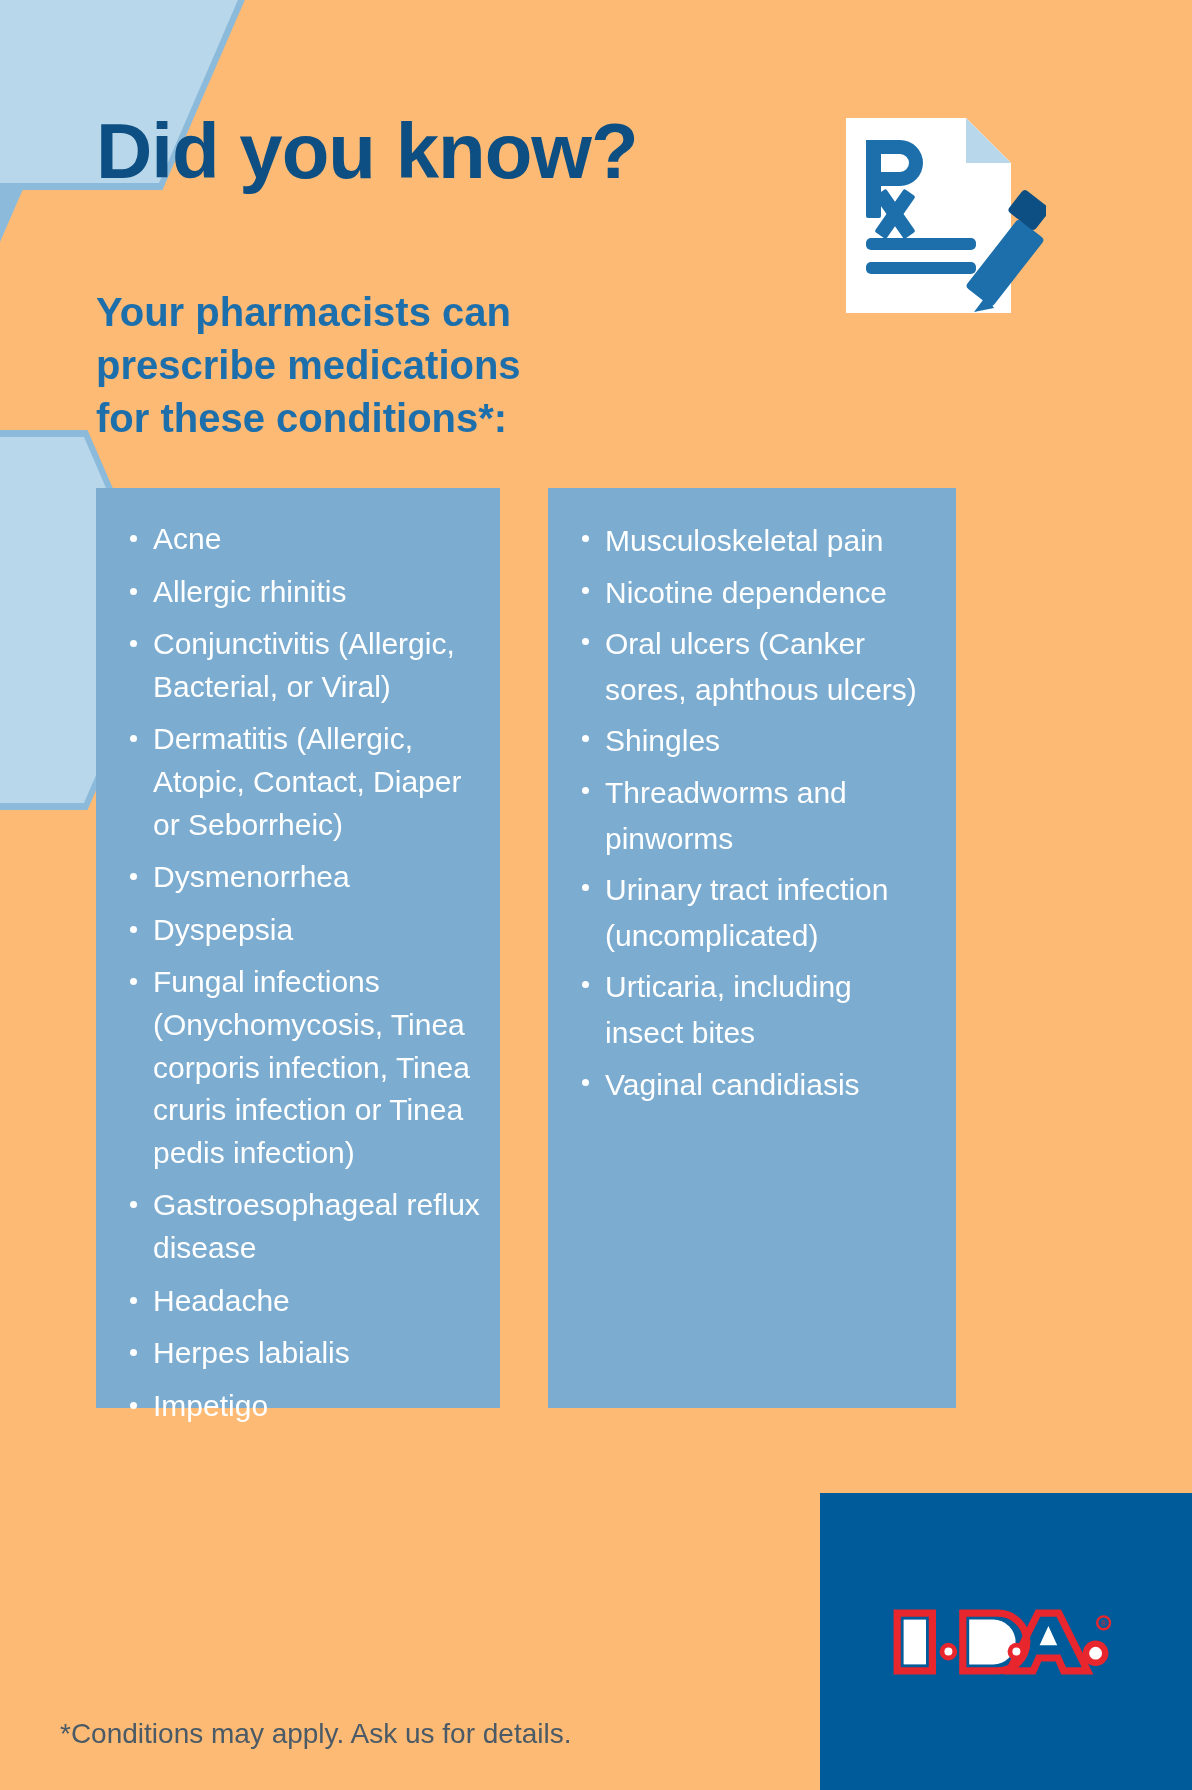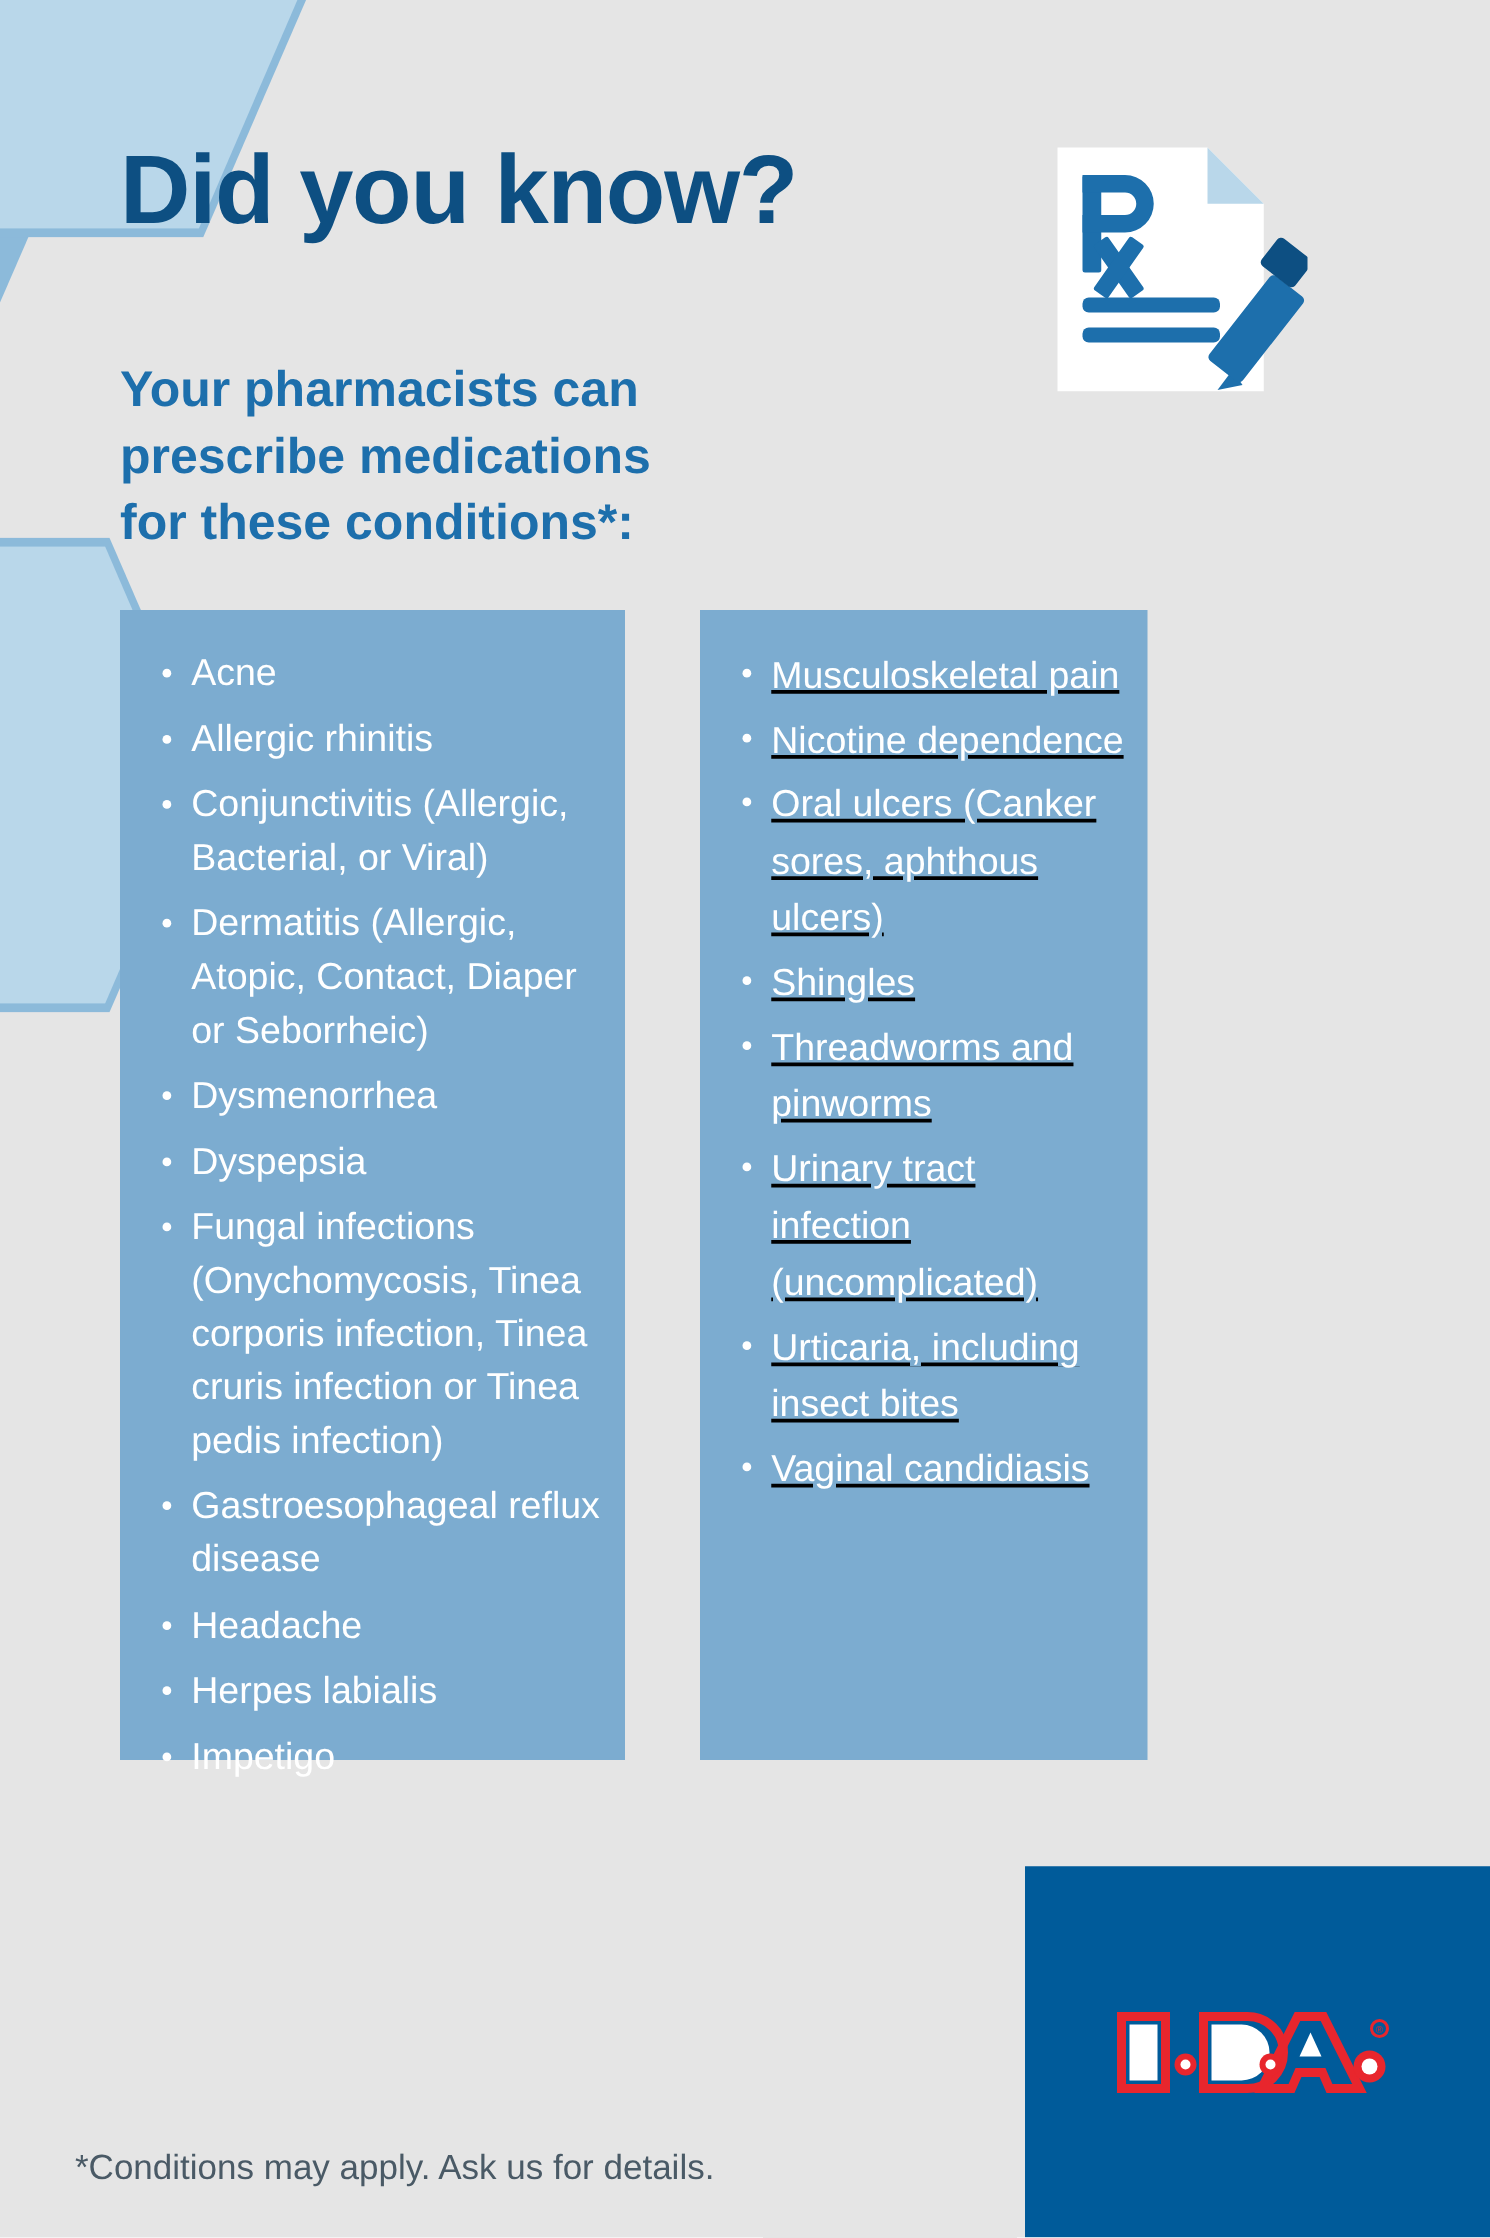--- a/index.html
+++ b/index.html
@@ -4,21 +4,21 @@
 <style>
   html, body {
     margin: 0;
     padding: 0;
     background: #ffffff;
   }
   .poster {
     position: relative;
     width: 1192px;
     height: 1790px;
-    background: #e5e5e5;
+    background: #fdba74;
     overflow: hidden;
     font-family: "Liberation Sans", sans-serif;
   }
 
   
   .hex-deco {
     position: absolute;
     pointer-events: none;
   }
   .hex-filled {
@@ -79,21 +79,21 @@
     height: 215px;
   }
 
   
   .panel {
     position: absolute;
     top: 488px;
     background: #7cacd0;
   }
   #panelLeft  { left: 96px;  width: 404px; height: 920px; }
-  #panelRight { left: 560px; width: 358px; height: 920px; text-decoration: underline; }
+  #panelRight { left: 548px; width: 408px; height: 920px; }
 
   .cond-list {
     list-style: none;
     margin: 0;
     padding: 30px 18px 0 30px;
   }
   .cond-item {
     position: relative;
     color: #ffffff;
     font-size: 30px;

